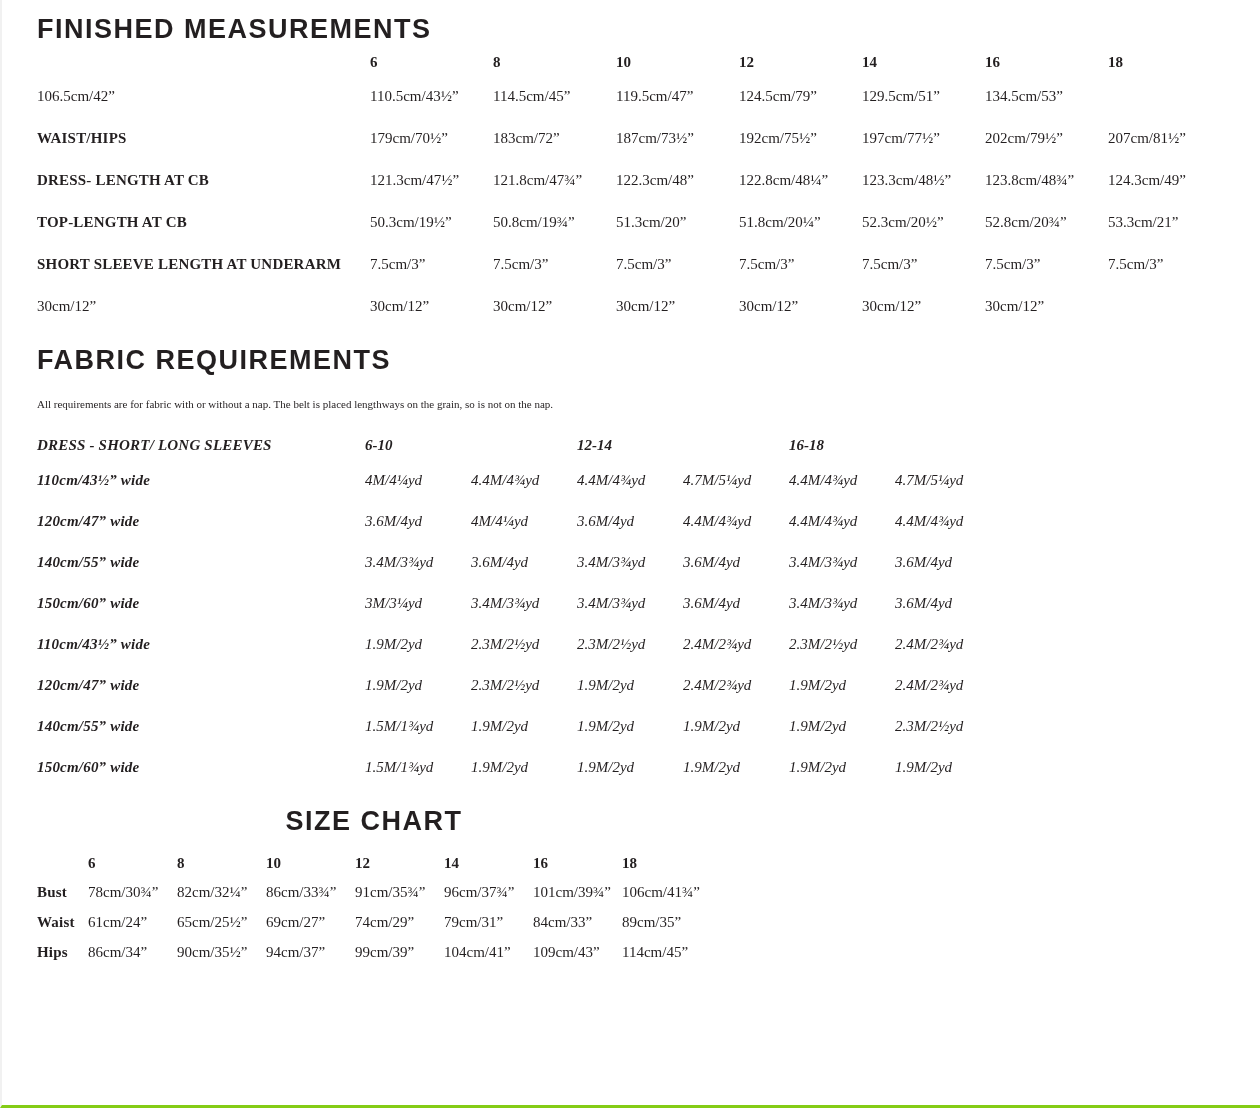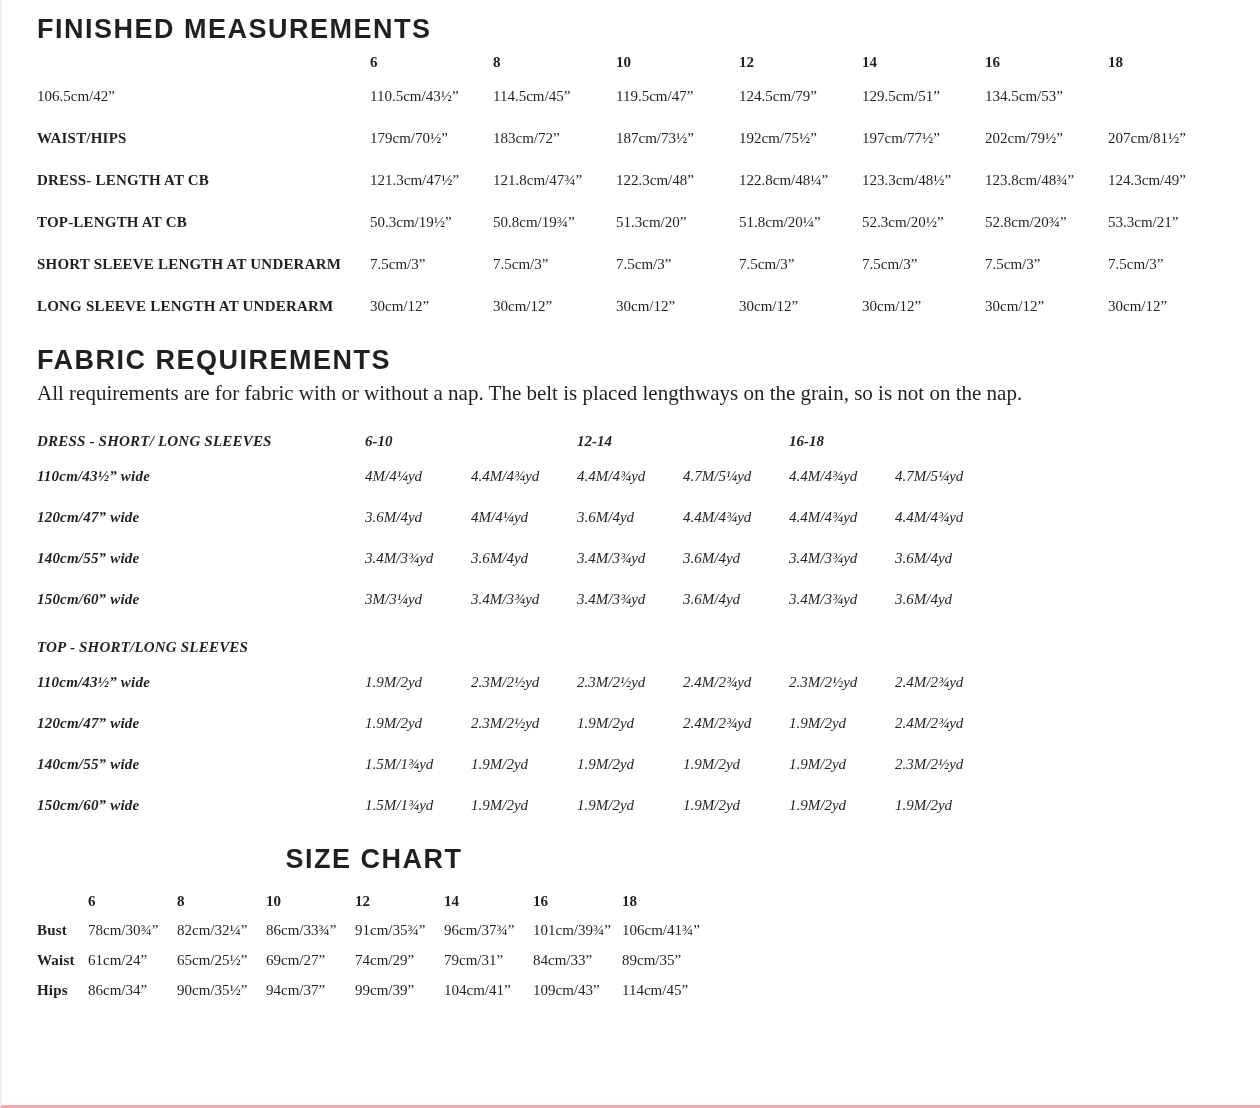--- a/index.html
+++ b/index.html
@@ -6,21 +6,21 @@
   html,body { background:#ffffff; }
   .page {
     position:relative;
     width:1260px; height:1108px;
     background:#ffffff;
     color:#231f20;
     padding:16px 28px 0 35px;
     font-family:"Liberation Serif", serif;
     font-size:15px;
     border-left:2px solid #f1f1f1;
-    border-bottom:3px solid #fca5a5;
+    border-bottom:3px solid #84cc16;
     overflow:hidden;
   }
   .section-title {
     font-family:"Liberation Sans", sans-serif;
     font-weight:bold;
     font-size:27px;
     line-height:1;
     letter-spacing:1.5px;
     color:#231f20;
   }
@@ -31,21 +31,21 @@
     grid-template-columns:333px repeat(7,123px);
     align-items:center;
     height:42px;
   }
   .fm-row.hdr { height:26px; }
   .fm-label { font-weight:bold; font-size:15px; letter-spacing:0.2px; }
   .size-hdr { font-weight:bold; font-size:15px; }
   .val { font-size:15px; }
   
   .fab-title { margin-top:20px; }
-  .fab-note { margin-top:7px; font-size:21px; }
+  .fab-note { margin-top:24px; font-size:11px; }
   .fab-table { margin-top:20px; }
   .fab-row {
     display:grid;
     grid-template-columns:328px repeat(6,106px);
     align-items:center;
     height:41px;
     font-style:italic;
   }
   .fab-row.hdr { height:30px; }
   .fab-row.hdr2 { height:30px; margin-top:12px; }
@@ -131,21 +131,20 @@
       <div class="val">7.5cm/3”</div>
       <div class="val">7.5cm/3”</div>
       <div class="val">7.5cm/3”</div>
       <div class="val">7.5cm/3”</div>
       <div class="val">7.5cm/3”</div>
       <div class="val">7.5cm/3”</div>
       <div class="val">7.5cm/3”</div>
     </div>
 
     <div class="fm-row">
-      <div class="fm-label">LONG SLEEVE LENGTH AT UNDERARM</div>
       <div class="val">30cm/12”</div>
       <div class="val">30cm/12”</div>
       <div class="val">30cm/12”</div>
       <div class="val">30cm/12”</div>
       <div class="val">30cm/12”</div>
       <div class="val">30cm/12”</div>
       <div class="val">30cm/12”</div>
     </div>
   </div>
 
@@ -195,23 +194,20 @@
       <div class="val">3M/3¼yd</div>
       <div class="val">3.4M/3¾yd</div>
       <div class="val">3.4M/3¾yd</div>
       <div class="val">3.6M/4yd</div>
       <div class="val">3.4M/3¾yd</div>
       <div class="val">3.6M/4yd</div>
     </div>
   </div>
 
   <div>
-    <div class="fab-row hdr2">
-      <div class="fm-label">TOP - SHORT/LONG SLEEVES</div>
-    </div>
 
     <div class="fab-row">
       <div class="fm-label">110cm/43½” wide</div>
       <div class="val">1.9M/2yd</div>
       <div class="val">2.3M/2½yd</div>
       <div class="val">2.3M/2½yd</div>
       <div class="val">2.4M/2¾yd</div>
       <div class="val">2.3M/2½yd</div>
       <div class="val">2.4M/2¾yd</div>
     </div>

